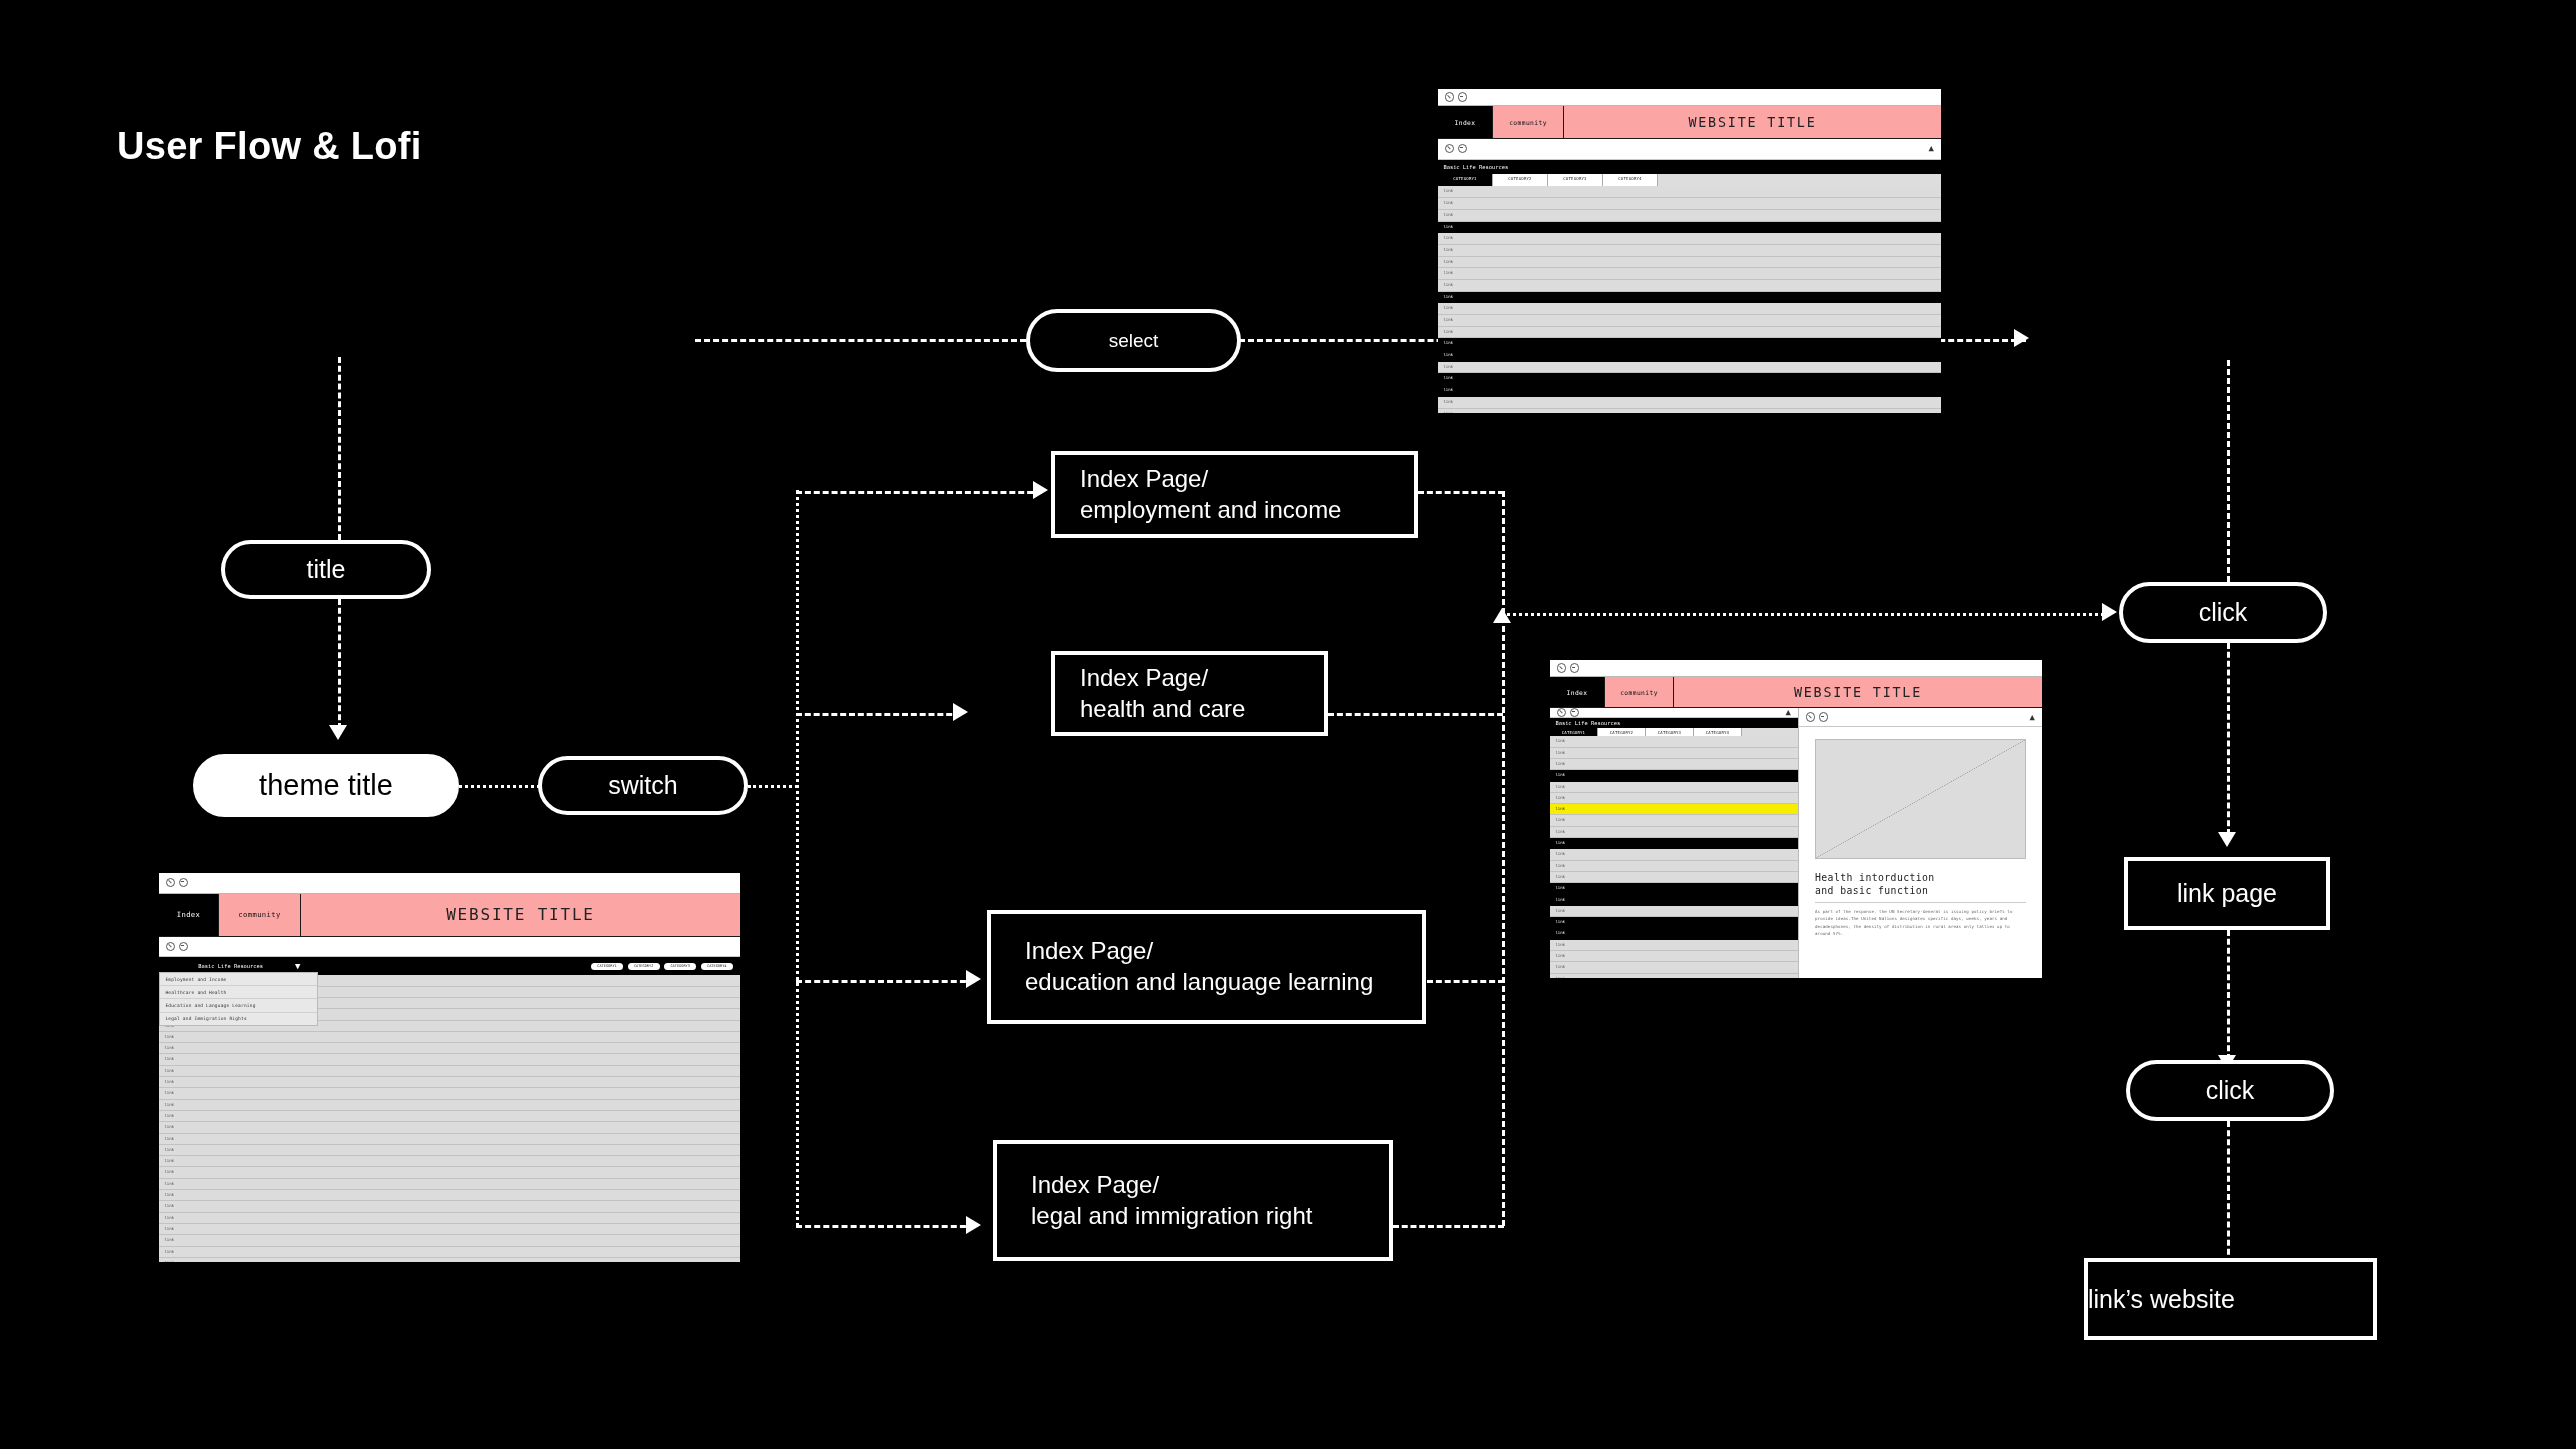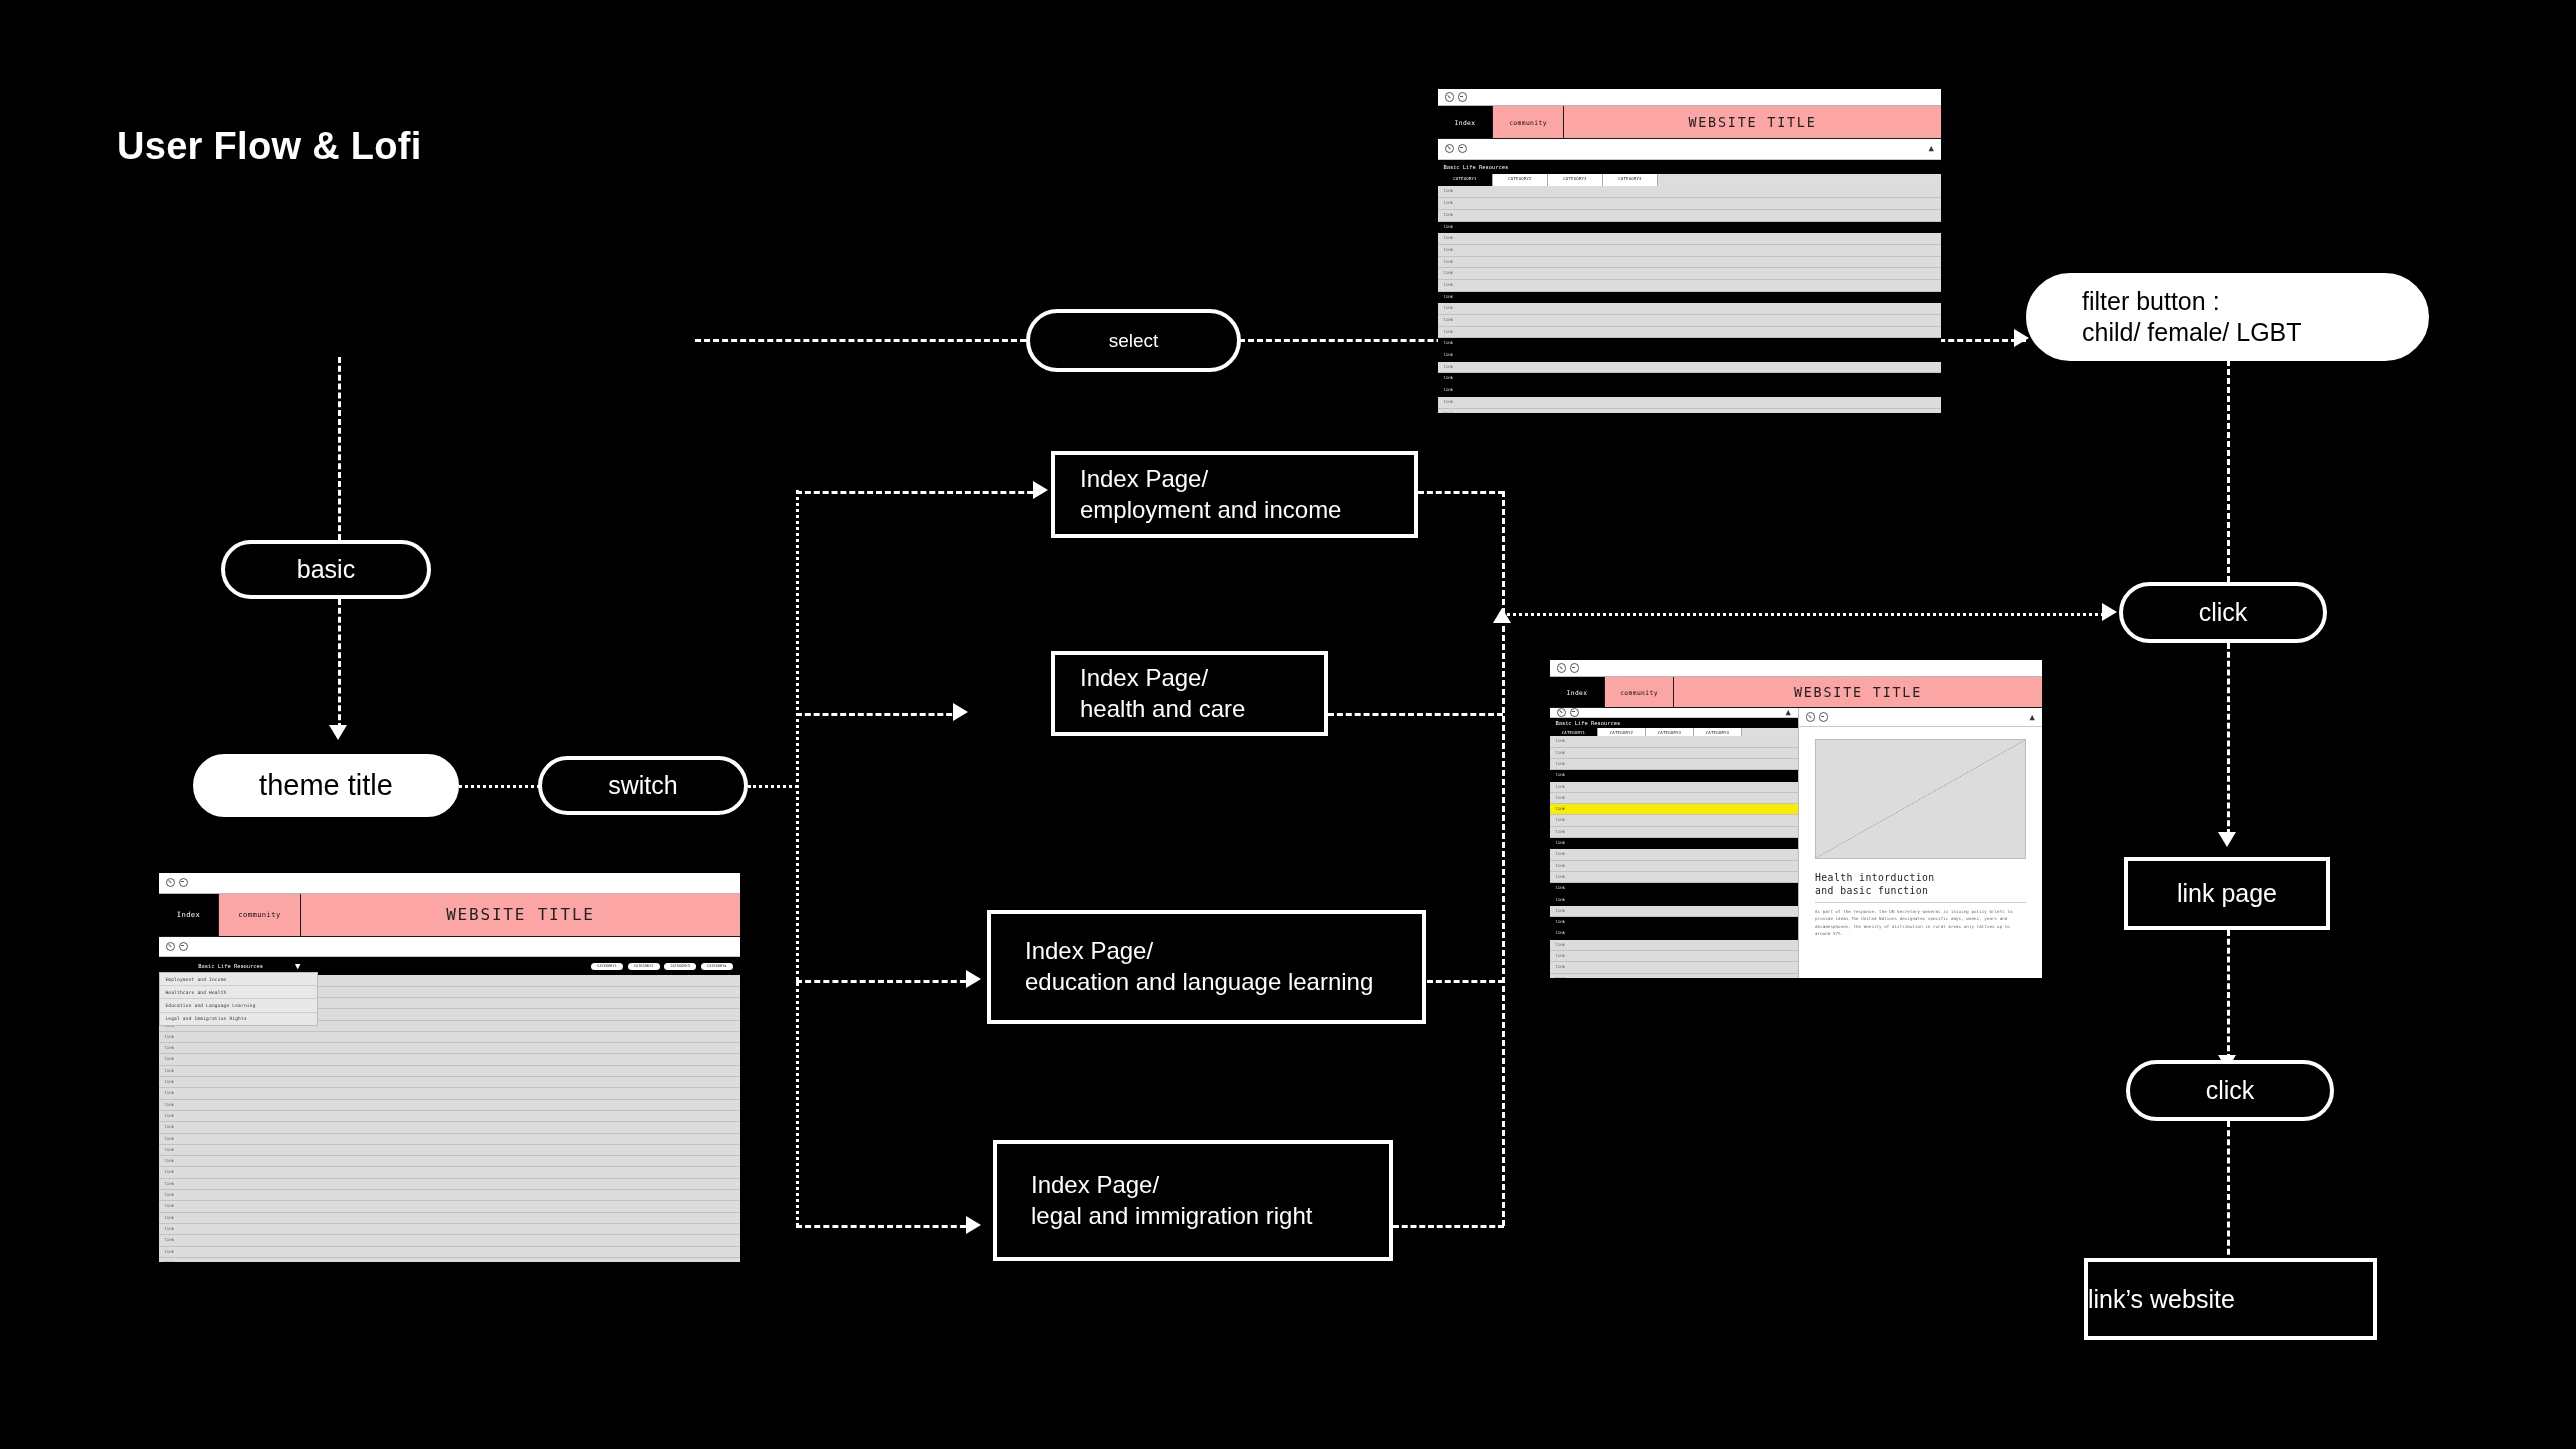--- a/index.html
+++ b/index.html
@@ -89,30 +89,25 @@
 
   <div class="h-dash" style="left:695px;top:339px;width:331px;"></div>
 
   <div class="h-dash" style="left:1239px;top:339px;width:787px;"></div>
   <div class="arrow-r" style="left:2014px;top:329px;"></div>
 
   <div class="pill" style="left:1026px;top:309px;width:215px;height:63px;">
     <span style="font-size:19px;">select</span>
   </div>
 
-  <div class="pill solid" style="left:2026px;top:273px;width:403px;height:88px;flex-direction:column;
-              align-items:flex-start;justify-content:center;padding-left:52px;">
-    <span style="font-size:25px;line-height:1.25;">filter button :</span>
-    <span style="font-size:25px;line-height:1.25;">child/ female/ LGBT</span>
-  </div>
 
   <div class="v-dash" style="left:338px;top:357px;height:183px;"></div>
 
   <div class="pill" style="left:221px;top:540px;width:210px;height:59px;">
-    <span style="font-size:25px;">basic</span>
+    <span style="font-size:25px;">title</span>
   </div>
 
   <div class="v-dash" style="left:338px;top:599px;height:130px;"></div>
   <div class="arrow-d" style="left:329px;top:725px;"></div>
 
   <div class="pill solid" style="left:193px;top:754px;width:266px;height:63px;">
     <span style="font-size:29px;">theme title</span>
   </div>
 
   <div class="h-dot" style="left:459px;top:785px;width:81px;"></div>

